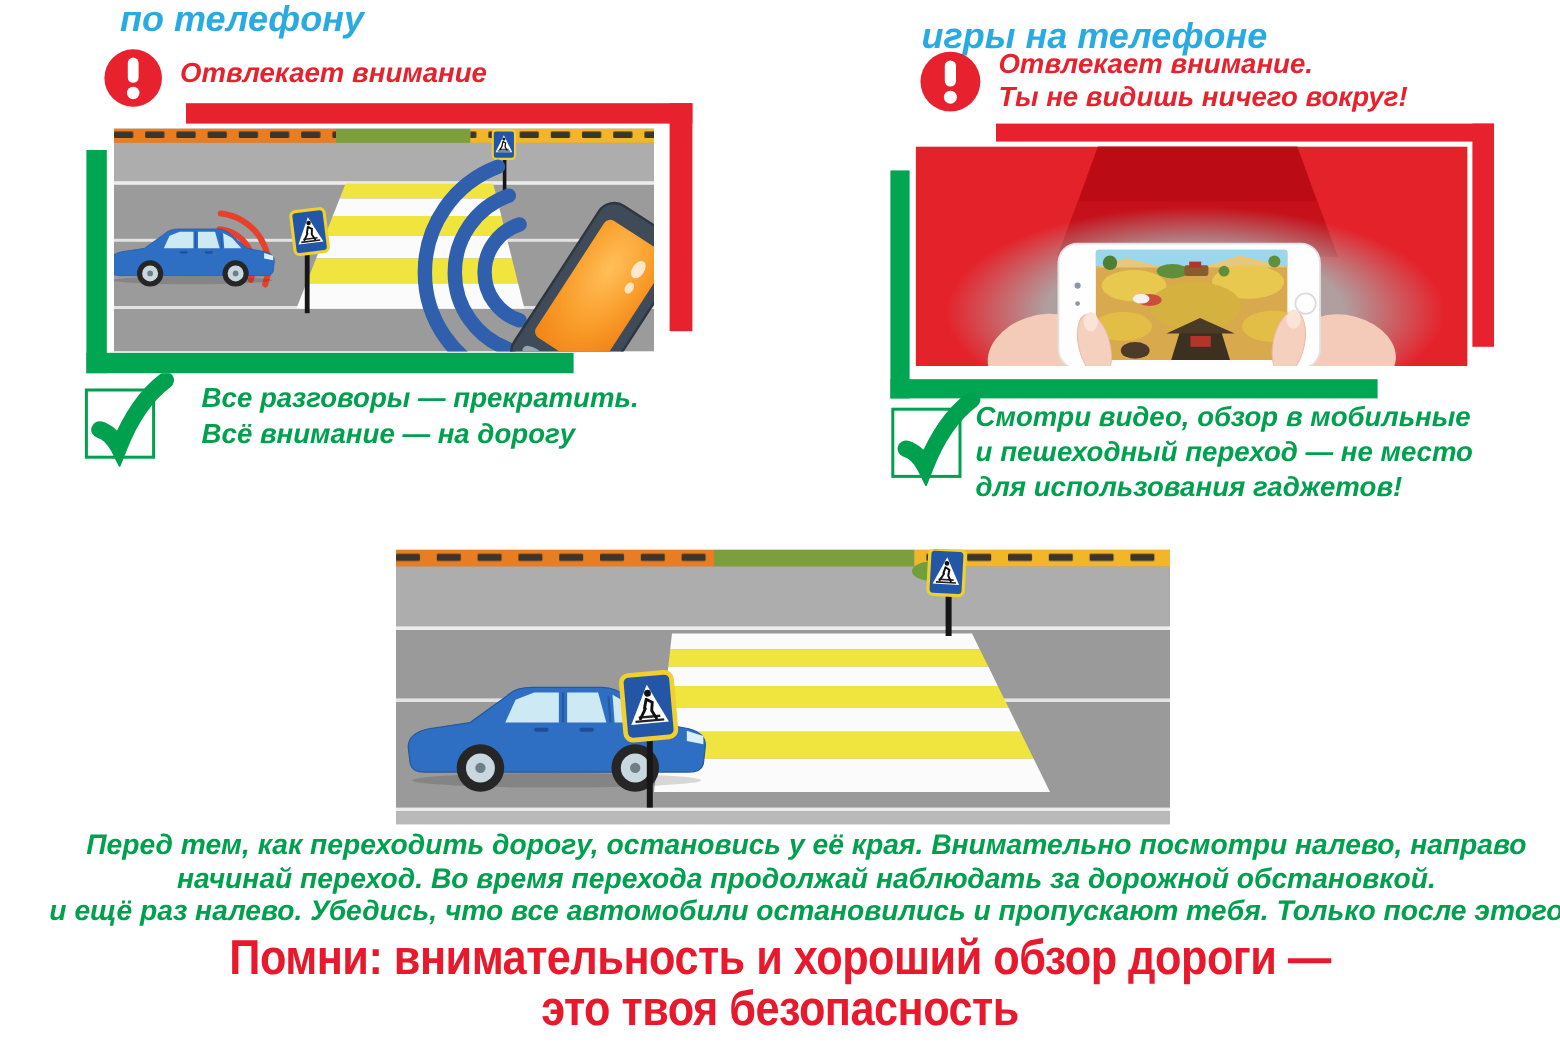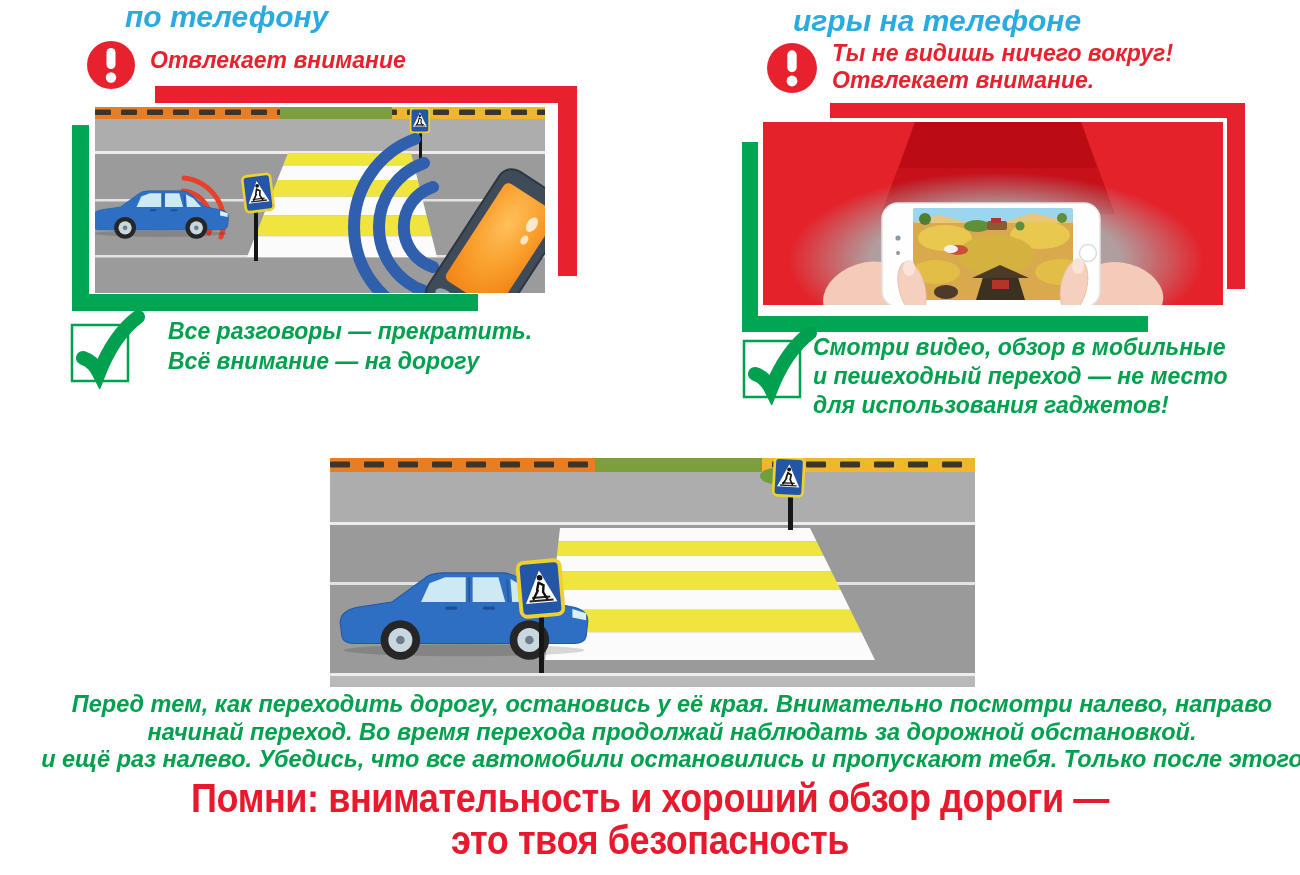--- a/index.html
+++ b/index.html
@@ -1,19 +1,19 @@
 <!DOCTYPE html>
 <html><head>
 <meta charset="utf-8">
 <style>
   html,body{margin:0;padding:0;background:#fff;}
   body{font-family:"Liberation Sans",sans-serif;}
   .stage{position:relative;width:1300px;height:875px;background:#fff;overflow:hidden;}
   .abs{position:absolute;}
-  .title{color:#29ABE2;font-size:30px;line-height:34px;font-weight:bold;font-style:italic;white-space:nowrap;margin-left:25px;}
+  .title{color:#29ABE2;font-size:30px;line-height:34px;font-weight:bold;font-style:italic;white-space:nowrap;}
   .warn{color:#E8212E;font-size:23px;line-height:27px;font-weight:bold;font-style:italic;white-space:nowrap;}
   .advice{color:#00A14E;font-size:23px;font-weight:bold;font-style:italic;white-space:nowrap;}
   .redbar{background:#E8212E;}
   .greenbar{background:#00A651;}
   .para{width:1300px;text-align:center;color:#00A14E;font-size:23.5px;line-height:27.5px;font-weight:bold;font-style:italic;padding-left:22px;}
   .heading{width:1300px;text-align:center;color:#E8192C;font-size:41px;line-height:42px;font-weight:bold;transform:scaleX(0.88);transform-origin:center top;letter-spacing:-0.5px;}
   svg{display:block;}
 </style>
 </head>
 <body>
@@ -128,30 +128,30 @@
 
   <svg class="abs" style="left:68px;top:311px" width="80" height="78" viewBox="0 0 80 78">
     <rect x="4" y="14" width="56" height="56" fill="#FFFFFF" stroke="#00A14E" stroke-width="2.5"></rect>
     <path d="M15,47 Q25,50 31,62 Q46,24 70,6" stroke="#00A14E" stroke-width="14" stroke-linecap="round" fill="none"></path>
   </svg>
   <div class="abs advice" style="left:168px;top:316px;line-height:30px">
     <div>Все разговоры — прекратить.</div>
     <div>Всё внимание — на дорогу</div>
   </div>
 
-  <div class="abs title" style="left:768px;top:4px">игры на телефоне</div>
+  <div class="abs title" style="left:768px;top:14px">игры на телефоне</div>
 
   <svg class="abs" style="left:766px;top:42px" width="52" height="52" viewBox="0 0 50 50">
     <circle cx="25" cy="25" r="24" fill="#E8212E"></circle>
     <rect x="20.5" y="8" width="9" height="21" rx="4.5" fill="#FFFFFF"></rect>
     <circle cx="25" cy="37.5" r="5.2" fill="#FFFFFF"></circle>
   </svg>
   <div class="abs warn" style="left:832px;top:40px">
+    <div>Отвлекает внимание.</div>
     <div>Ты не видишь ничего вокруг!</div>
-    <div>Отвлекает внимание.</div>
   </div>
 
   <div class="abs redbar" style="left:830px;top:103px;width:415px;height:15px"></div>
   <div class="abs redbar" style="left:1227px;top:103px;width:18px;height:186px"></div>
   <div class="abs greenbar" style="left:742px;top:142px;width:16px;height:190px"></div>
   <div class="abs greenbar" style="left:742px;top:316px;width:406px;height:16px"></div>
 
   <svg class="abs" style="left:763px;top:122px" width="460" height="183" viewBox="0 0 460 183">
     <defs>
       <radialGradient id="gg" cx="50%" cy="50%" r="50%">

